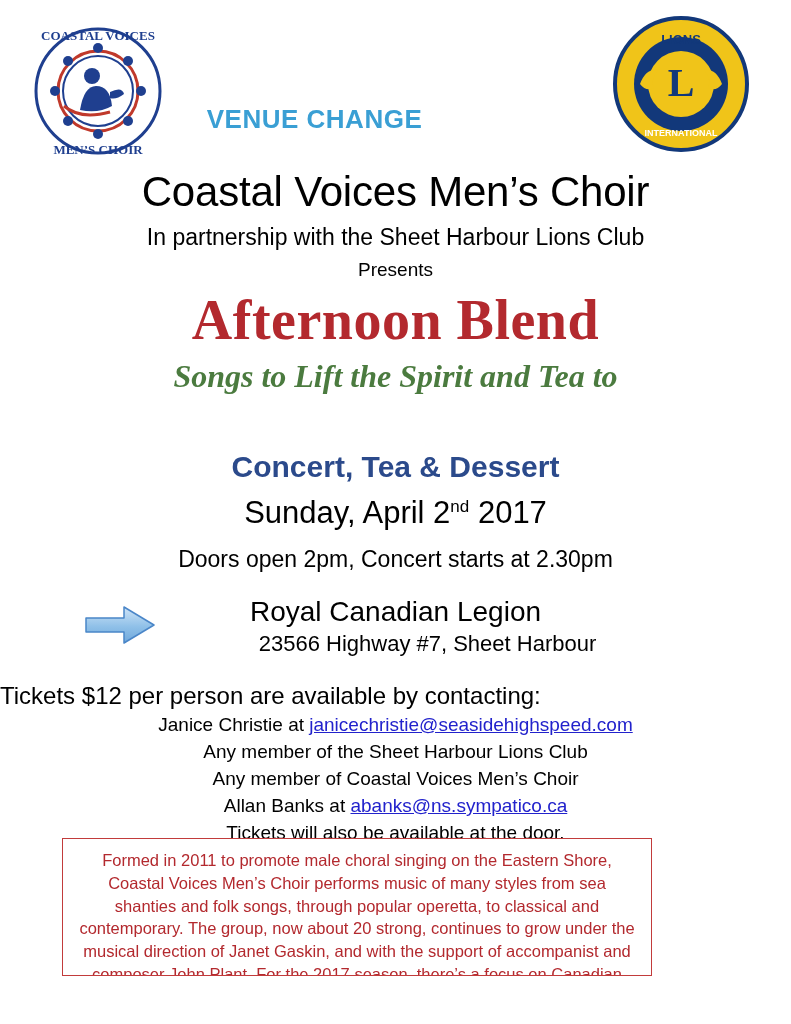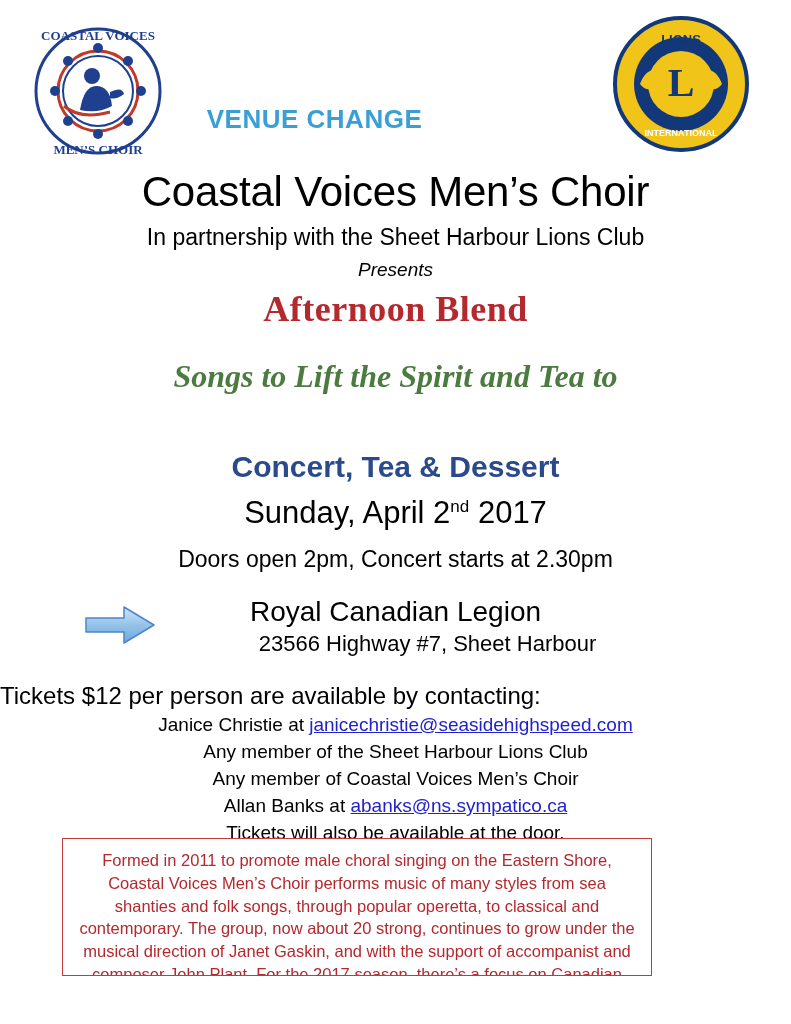--- a/index.html
+++ b/index.html
@@ -77,31 +77,30 @@
   }
 
   .presents {
     position: absolute;
     top: 259px;
     left: 0;
     width: 791px;
     text-align: center;
     font-size: 19px;
     color: #000;
-    font-style: italic;
   }
 
   .event-title {
     position: absolute;
     top: 288px;
     left: 0;
     width: 791px;
     text-align: center;
     font-family: "Liberation Serif", serif;
-    font-size: 36px;
+    font-size: 56px;
     font-weight: bold;
     color: #b3292e;
     letter-spacing: 0.5px;
   }
 
   .tagline {
     position: absolute;
     top: 356px;
     left: 0;
     width: 791px;

